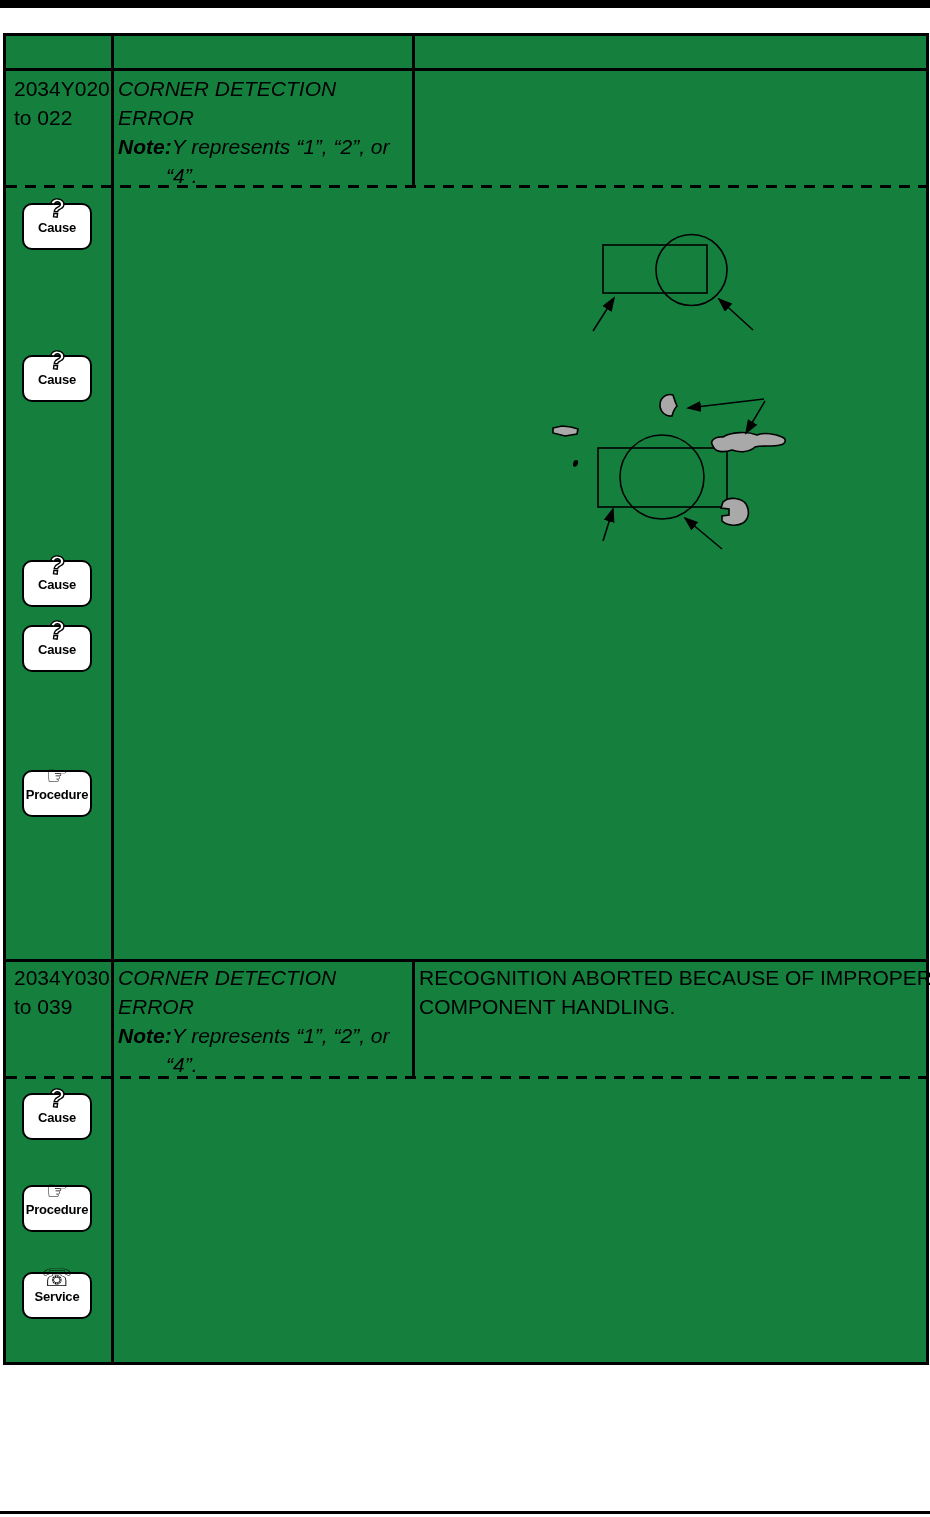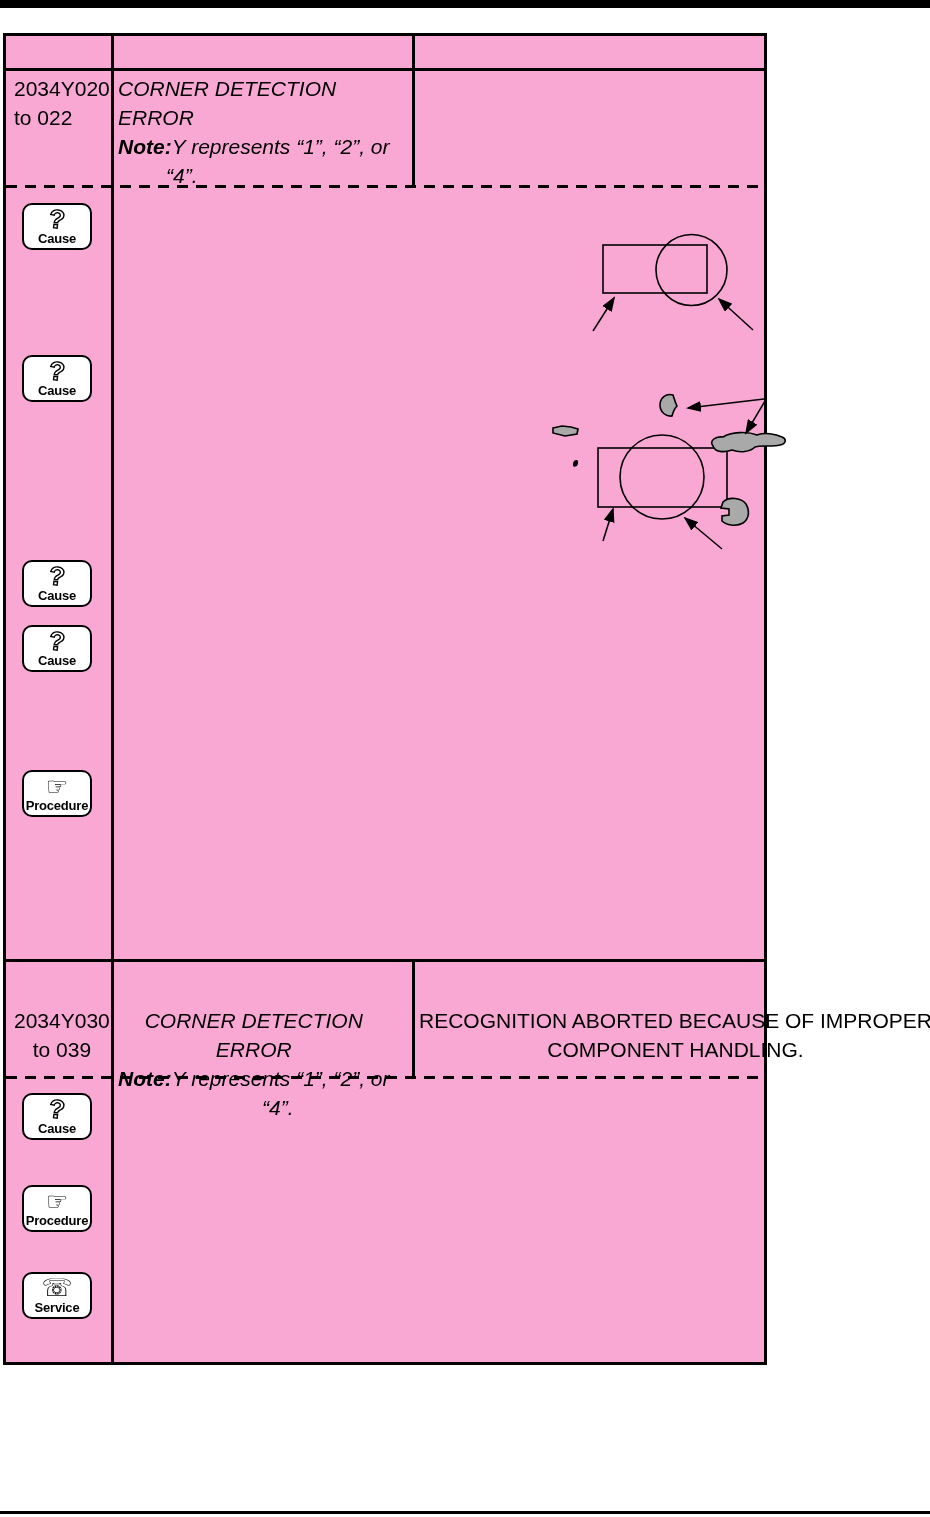--- a/index.html
+++ b/index.html
@@ -4,61 +4,61 @@
 <style>
   html,body { margin:0; padding:0; background:#ffffff; }
   .page {
     position:relative; width:930px; height:1517px; background:#ffffff;
     font-family:"Liberation Sans", sans-serif; color:#000; overflow:hidden;
   }
   .top-bar { position:absolute; left:0; top:0; width:930px; height:8px; background:#000; }
   .bottom-rule { position:absolute; left:0; top:1511px; width:930px; height:3px; background:#000; }
 
   .error-table {
-    position:absolute; left:3px; top:33px; width:764px; height:1332px;
-    border:3px solid #000; box-sizing:border-box; background:#f9a8d4;
+    position:absolute; left:3px; top:33px; width:926px; height:1332px;
+    border:3px solid #000; box-sizing:border-box; background:#15803d;
   }
   .vline { position:absolute; width:2.5px; background:#000; }
   .vline-main { left:105px; top:0; height:100%; }
   .vline-a { left:406px; top:0; height:151px; }
   .vline-b { left:406px; top:926px; height:116px; }
   .hline { position:absolute; left:0; width:100%; height:3px; background:#000; }
   .hline-header { top:32px; }
   .hline-row2 { top:923px; }
   .dashline {
     position:absolute; left:0; width:100%; height:2.5px;
     background:repeating-linear-gradient(90deg,#000 0 11px,transparent 11px 19px);
   }
   .dash-1 { top:149px; }
   .dash-2 { top:1040px; }
 
   .cell { position:absolute; font-size:21px; line-height:29px; white-space:nowrap; }
   .c1 { left:8px; }
   .c2 { left:112px;font-style:italic; }
   .c3 { left:413px; }
   .r1 { top:38px; }
-  .r2 { top:970px;text-align:center; }
+  .r2 { top:927px; }
   .bold { font-weight:bold; }
   .note2 { padding-left:48px; }
 
   .icon-box {
     position:absolute; left:22px; width:70px; height:47px; box-sizing:border-box;
     border:2.5px solid #000; border-radius:10px; background:#fff;
     display:flex; flex-direction:column; align-items:center; justify-content:flex-end;
   }
   .icon-glyph { flex:1; display:flex; align-items:center; justify-content:center; line-height:1; }
   .qmark { width:34px; height:25px; overflow:visible; margin-top:1px; }
   .qmark text {
     font-family:"Liberation Sans", sans-serif; font-size:26px; font-weight:bold;
     fill:#ffffff; stroke:#000000; stroke-width:1.4px;
   }
   .hand  { font-family:"DejaVu Sans", sans-serif; font-size:25px; margin-top:1px; }
   .phone { font-family:"DejaVu Sans", sans-serif; font-size:25px; }
   .icon-label {
-    font-weight:bold; font-size:13px; line-height:14px; padding-bottom:2px;
+    font-weight:bold; font-size:13px; line-height:14px; padding-bottom:13px;
     letter-spacing:-0.2px; white-space:nowrap;
   }
   .diagram { position:absolute; overflow:visible; }
   .stroke { fill:none; stroke:#000; stroke-width:1.6px; }
   .aline { stroke:#000; stroke-width:1.5px; }
   .blob  { stroke:#000; stroke-width:1.6px; }
 </style>
 </head>
 <body>
 

